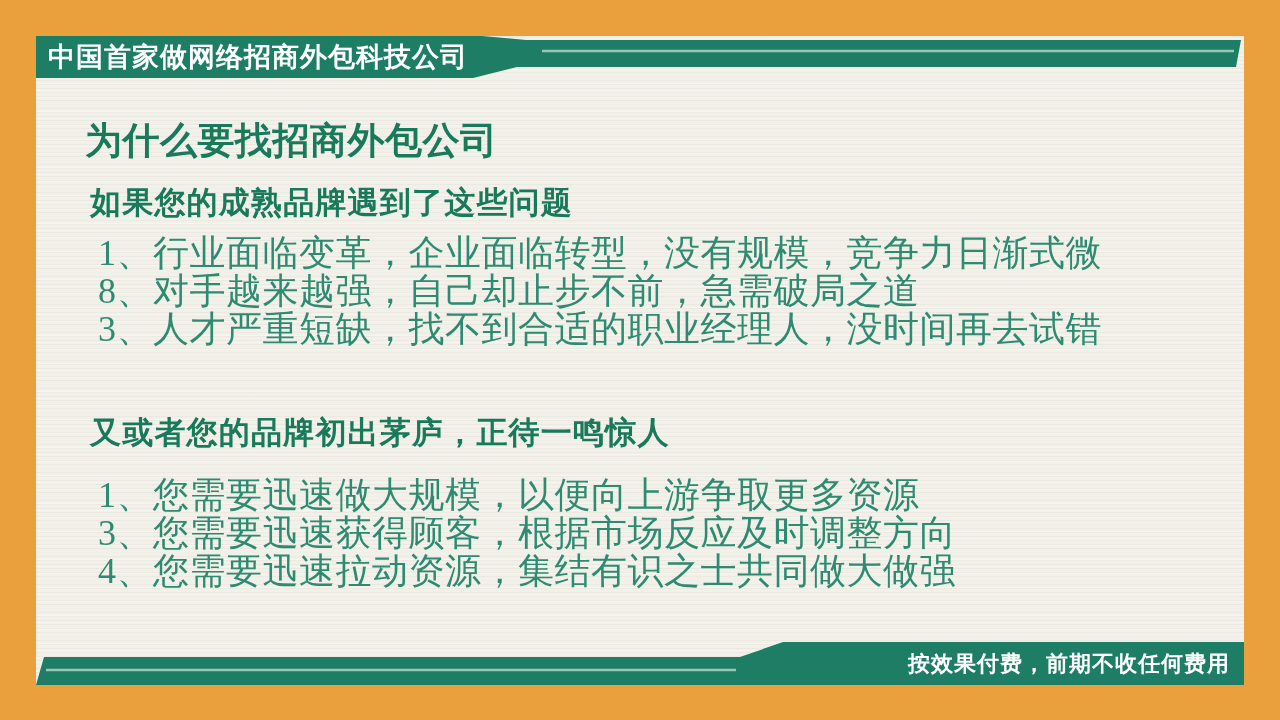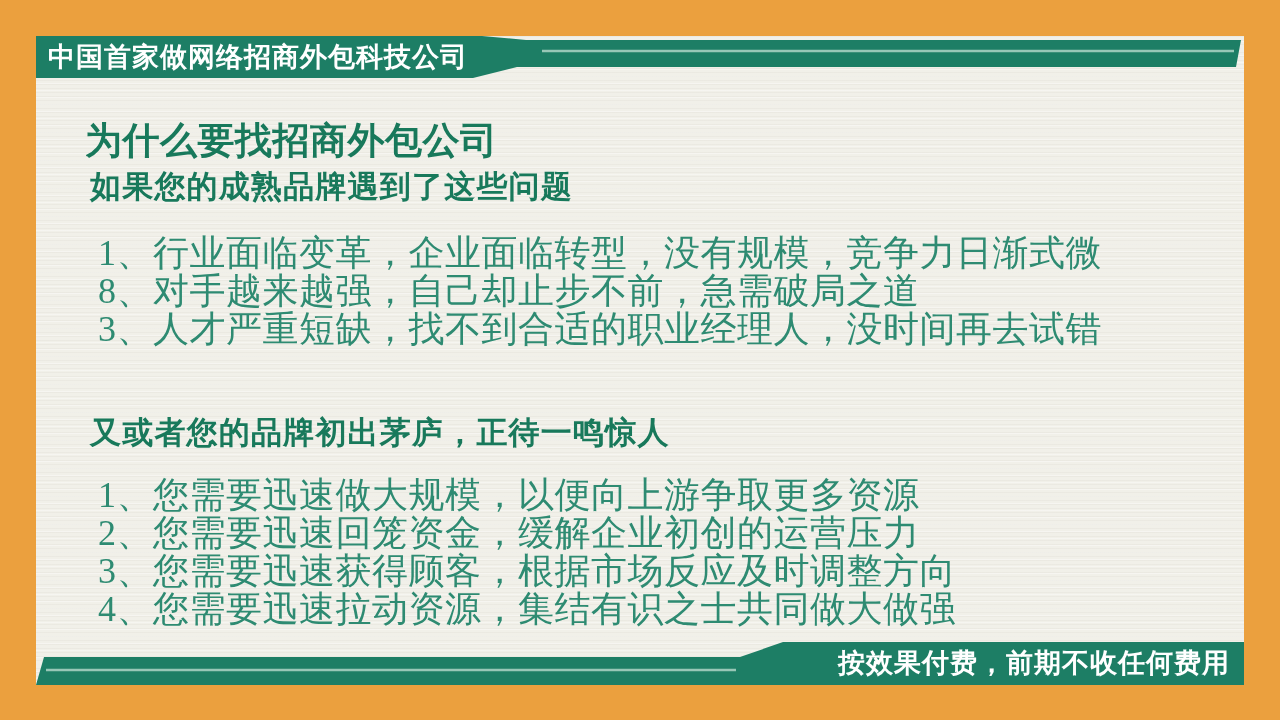--- a/index.html
+++ b/index.html
@@ -37,33 +37,33 @@
   .title{
     position:absolute;left:49px;top:85px;
     color:var(--c-heading);font-size:37px;font-weight:800;
     letter-spacing:0.5px;line-height:1.1;white-space:nowrap;text-align:center;
   }
   .sub{
     position:absolute;left:54px;
     color:var(--c-heading);font-size:31px;font-weight:800;
     letter-spacing:1.2px;line-height:1.1;white-space:nowrap;
   }
-  .sub1{top:134px;}
+  .sub1{top:150px;}
   .sub2{top:380px;}
   .list{
     position:absolute;left:62px;
     font-family:"Liberation Serif","DejaVu Serif",serif;
     color:var(--c-body);font-size:36px;line-height:38px;
     letter-spacing:0.5px;white-space:nowrap;
   }
   .list1{top:198px;}
   .list2{top:440px;}
   .slogan{
     position:absolute;right:14px;bottom:0;height:43px;line-height:43px;
-    color:#ffffff;font-size:27px;font-weight:bold;letter-spacing:1px;
+    color:#ffffff;font-size:22px;font-weight:bold;letter-spacing:1px;
     white-space:nowrap;
   }
 </style>
 </head>
 <body>
 
 <div class="frame">
   <div class="slide">
 
     <svg class="banner top" width="1208" height="46" viewBox="0 0 1208 46">
@@ -79,21 +79,20 @@
     <div class="list list1">
       <div class="list-item">1、行业面临变革，企业面临转型，没有规模，竞争力日渐式微</div>
       <div class="list-item">8、对手越来越强，自己却止步不前，急需破局之道</div>
       <div class="list-item">3、人才严重短缺，找不到合适的职业经理人，没时间再去试错</div>
     </div>
 
     <h2 class="sub sub2">又或者您的品牌初出茅庐，正待一鸣惊人</h2>
 
     <div class="list list2">
       <div class="list-item">1、您需要迅速做大规模，以便向上游争取更多资源</div>
-      <div class="list-item">2、您需要迅速回笼资金，缓解企业初创的运营压力</div>
       <div class="list-item">3、您需要迅速获得顾客，根据市场反应及时调整方向</div>
       <div class="list-item">4、您需要迅速拉动资源，集结有识之士共同做大做强</div>
     </div>
 
     <svg class="banner bottom" width="1208" height="43" viewBox="0 0 1208 43">
       <polygon points="8,15 704,15 747,0 1208,0 1208,43 0,43" style="fill:var(--c-green)"></polygon>
       <line x1="10" y1="28" x2="700" y2="28" stroke-width="2.5" style="stroke:var(--c-line)" opacity="0.9"></line>
     </svg>
     <div class="slogan">按效果付费，前期不收任何费用</div>
 

